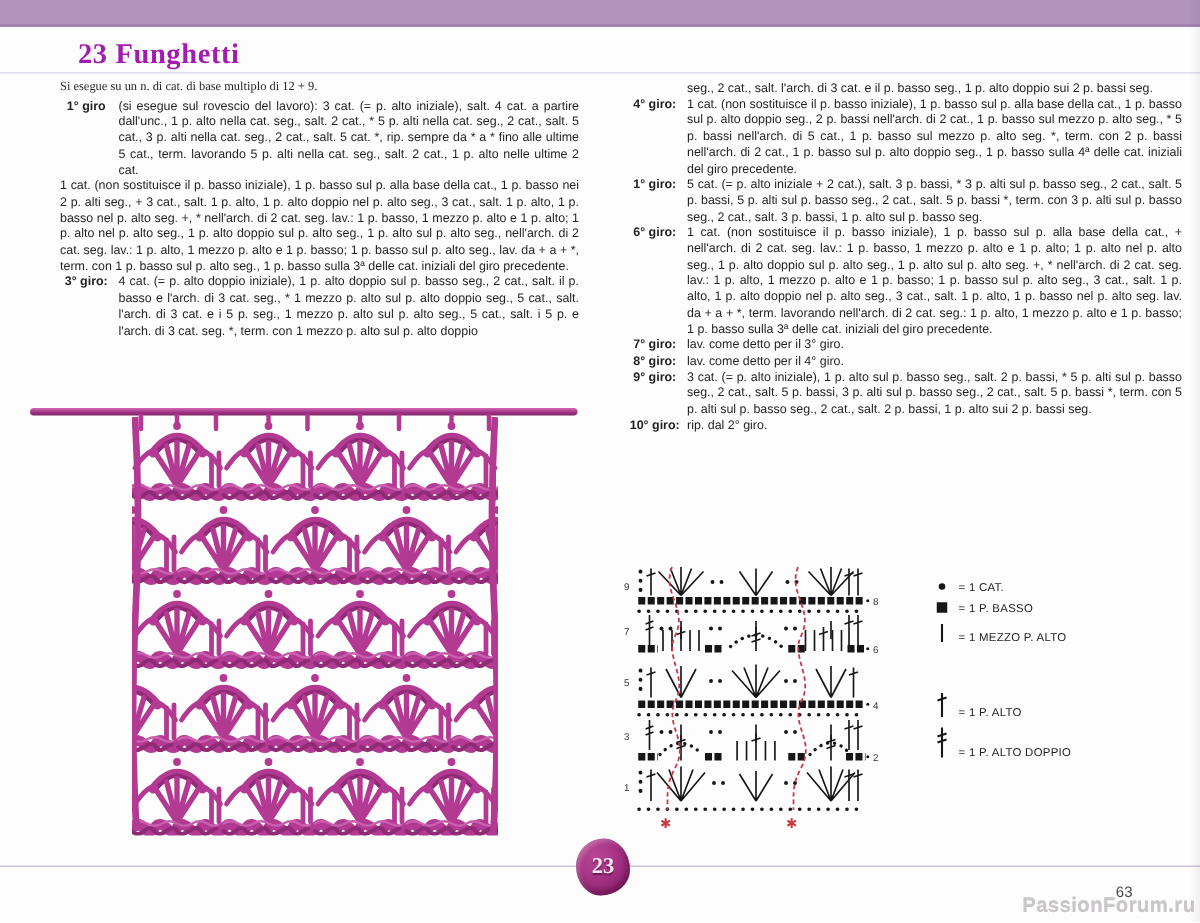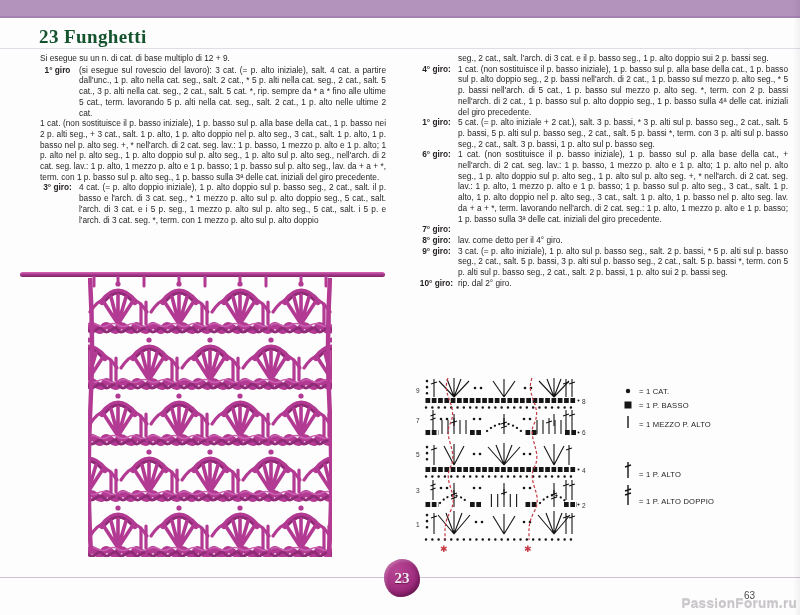--- a/index.html
+++ b/index.html
@@ -2,27 +2,27 @@
 <html><head>
 <meta charset="utf-8">
 <style>
   html,body{margin:0;padding:0;background:#fff;}
   #page{position:relative;width:800px;height:615px;background:#fdfdfd;overflow:hidden;
         font-family:"Liberation Sans",sans-serif;color:#231f20;}
   
   .band{position:absolute;left:0;top:0;width:800px;height:16px;background:#b392bb;
         border-bottom:2px solid #a482b1;}
   .hdr-rule{position:absolute;left:0;top:48px;width:800px;height:1px;background:#e2dce6;}
-  .title{position:absolute;left:39px;top:26px;font-family:"Liberation Serif",serif;
-         font-weight:700;font-size:19px;letter-spacing:.4px;color:#14532d;}
+  .title{position:absolute;left:52px;top:26px;font-family:"Liberation Serif",serif;
+         font-weight:700;font-size:19px;letter-spacing:.4px;color:#a21caf;}
   
   .col{position:absolute;top:53px;font-size:8.3px;line-height:10.7px;}
   .col-left{left:40px;width:346px;}
   .col-right{left:419px;width:369px;}
-  .intro{margin:0 0 1px 0;}
+  .intro{margin:0 0 1px 0;font-family:Liberation Serif, serif;}
   .round{display:flex;}
   .lbl{flex:0 0 39px;width:39px;text-align:center;font-weight:700;padding-right:4px;
        box-sizing:border-box;white-space:nowrap;}
   .txt{flex:1;text-align:justify;}
   
   .rod{position:absolute;left:20px;top:272px;width:365px;height:5px;border-radius:3px;
        background:linear-gradient(180deg,#d667b4,#a23487 55%,#7e2566);}
   .swatch{position:absolute;left:88px;top:276px;}
   
   .chart{position:absolute;left:414px;top:374px;}
@@ -90,20 +90,21 @@
     <div class="round">
       <span class="lbl">1° giro:</span>
       <span class="txt">5 cat. (= p. alto iniziale + 2 cat.), salt. 3 p. bassi, * 3 p. alti sul p. basso seg., 2 cat., salt. 5 p. bassi, 5 p. alti sul p. basso seg., 2 cat., salt. 5 p. bassi *, term. con 3 p. alti sul p. basso seg., 2 cat., salt. 3 p. bassi, 1 p. alto sul p. basso seg.</span>
     </div>
     <div class="round">
       <span class="lbl">6° giro:</span>
       <span class="txt">1 cat. (non sostituisce il p. basso iniziale), 1 p. basso sul p. alla base della cat., + nell'arch. di 2 cat. seg. lav.: 1 p. basso, 1 mezzo p. alto e 1 p. alto; 1 p. alto nel p. alto seg., 1 p. alto doppio sul p. alto seg., 1 p. alto sul p. alto seg. +, * nell'arch. di 2 cat. seg. lav.: 1 p. alto, 1 mezzo p. alto e 1 p. basso; 1 p. basso sul p. alto seg., 3 cat., salt. 1 p. alto, 1 p. alto doppio nel p. alto seg., 3 cat., salt. 1 p. alto, 1 p. basso nel p. alto seg. lav. da + a + *, term. lavorando nell'arch. di 2 cat. seg.: 1 p. alto, 1 mezzo p. alto e 1 p. basso; 1 p. basso sulla 3ª delle cat. iniziali del giro precedente.</span>
     </div>
     <div class="round">
       <span class="lbl">7° giro:</span>
+      <span class="txt">lav. come detto per il 3° giro.</span>
     </div>
     <div class="round">
       <span class="lbl">8° giro:</span>
       <span class="txt">lav. come detto per il 4° giro.</span>
     </div>
     <div class="round">
       <span class="lbl">9° giro:</span>
       <span class="txt">3 cat. (= p. alto iniziale), 1 p. alto sul p. basso seg., salt. 2 p. bassi, * 5 p. alti sul p. basso seg., 2 cat., salt. 5 p. bassi, 3 p. alti sul p. basso seg., 2 cat., salt. 5 p. bassi *, term. con 5 p. alti sul p. basso seg., 2 cat., salt. 2 p. bassi, 1 p. alto sui 2 p. bassi seg.</span>
     </div>
     <div class="round">

